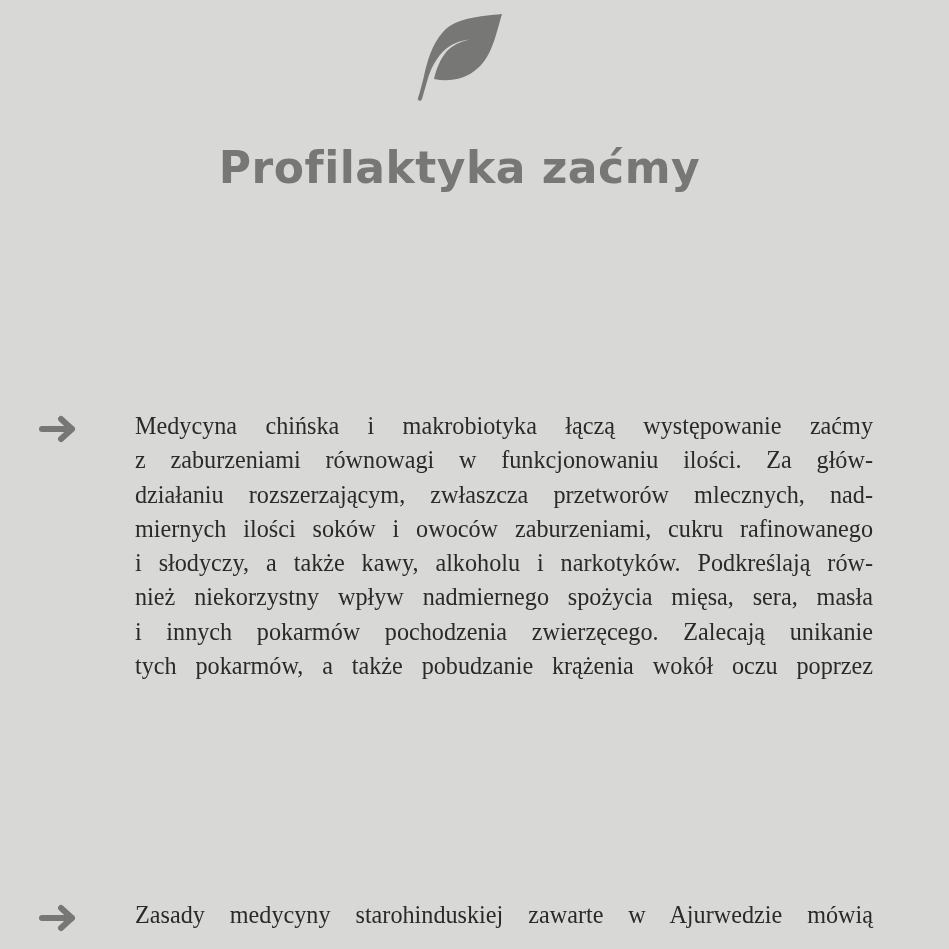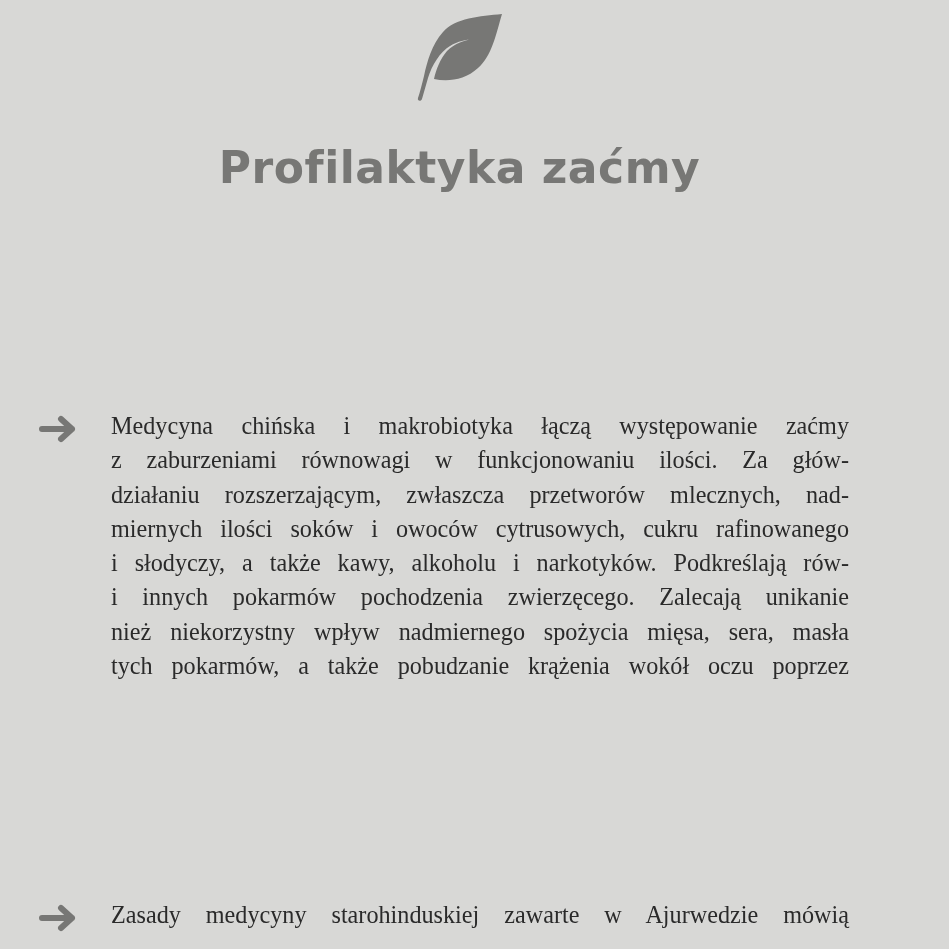--- a/index.html
+++ b/index.html
@@ -49,21 +49,21 @@
       width: 949px;
     }
     .arrow {
       position: absolute;
       left: 38px;
       width: 40px;
       height: 28px;
     }
     .para {
       position: absolute;
-      left: 111px;
+      left: 135px;
       width: 738px;
       margin: 0;
       font-family: "Liberation Serif", serif;
       font-size: 24.2px;
       line-height: 34.3px;
       color: #2a2a2a;
     }
     .para span {
       display: block;
       white-space: nowrap;
@@ -87,24 +87,24 @@
   </h1>
 
   <div class="bullet" style="top:0;">
     <svg class="arrow" style="top:415px;" viewBox="0 0 40 28">
       <path d="M4 14 H34 M23 4 L34 14 L23 24" fill="none" stroke="#777775" stroke-width="6" stroke-linecap="round" stroke-linejoin="round"></path>
     </svg>
     <p class="para" style="top:409px;">
       <span class="j">Medycyna chińska i makrobiotyka łączą występowanie zaćmy</span>
       <span class="j">z zaburzeniami równowagi w funkcjonowaniu ilości. Za głów-</span>
       <span class="j">działaniu rozszerzającym, zwłaszcza przetworów mlecznych, nad-</span>
-      <span class="j">miernych ilości soków i owoców cytrusowych, cukru rafinowanego</span>
+      <span class="j">miernych ilości soków i owoców zaburzeniami, cukru rafinowanego</span>
       <span class="j">i słodyczy, a także kawy, alkoholu i narkotyków. Podkreślają rów-</span>
+      <span class="j">nież niekorzystny wpływ nadmiernego spożycia mięsa, sera, masła</span>
       <span class="j">i innych pokarmów pochodzenia zwierzęcego. Zalecają unikanie</span>
-      <span class="j">nież niekorzystny wpływ nadmiernego spożycia mięsa, sera, masła</span>
       <span class="j">tych pokarmów, a także pobudzanie krążenia wokół oczu poprzez</span>
     </p>
   </div>
 
   <div class="bullet" style="top:0;">
     <svg class="arrow" style="top:904px;" viewBox="0 0 40 28">
       <path d="M4 14 H34 M23 4 L34 14 L23 24" fill="none" stroke="#777775" stroke-width="6" stroke-linecap="round" stroke-linejoin="round"></path>
     </svg>
     <p class="para" style="top:898px;">
       <span class="j">Zasady medycyny starohinduskiej zawarte w Ajurwedzie mówią</span>

